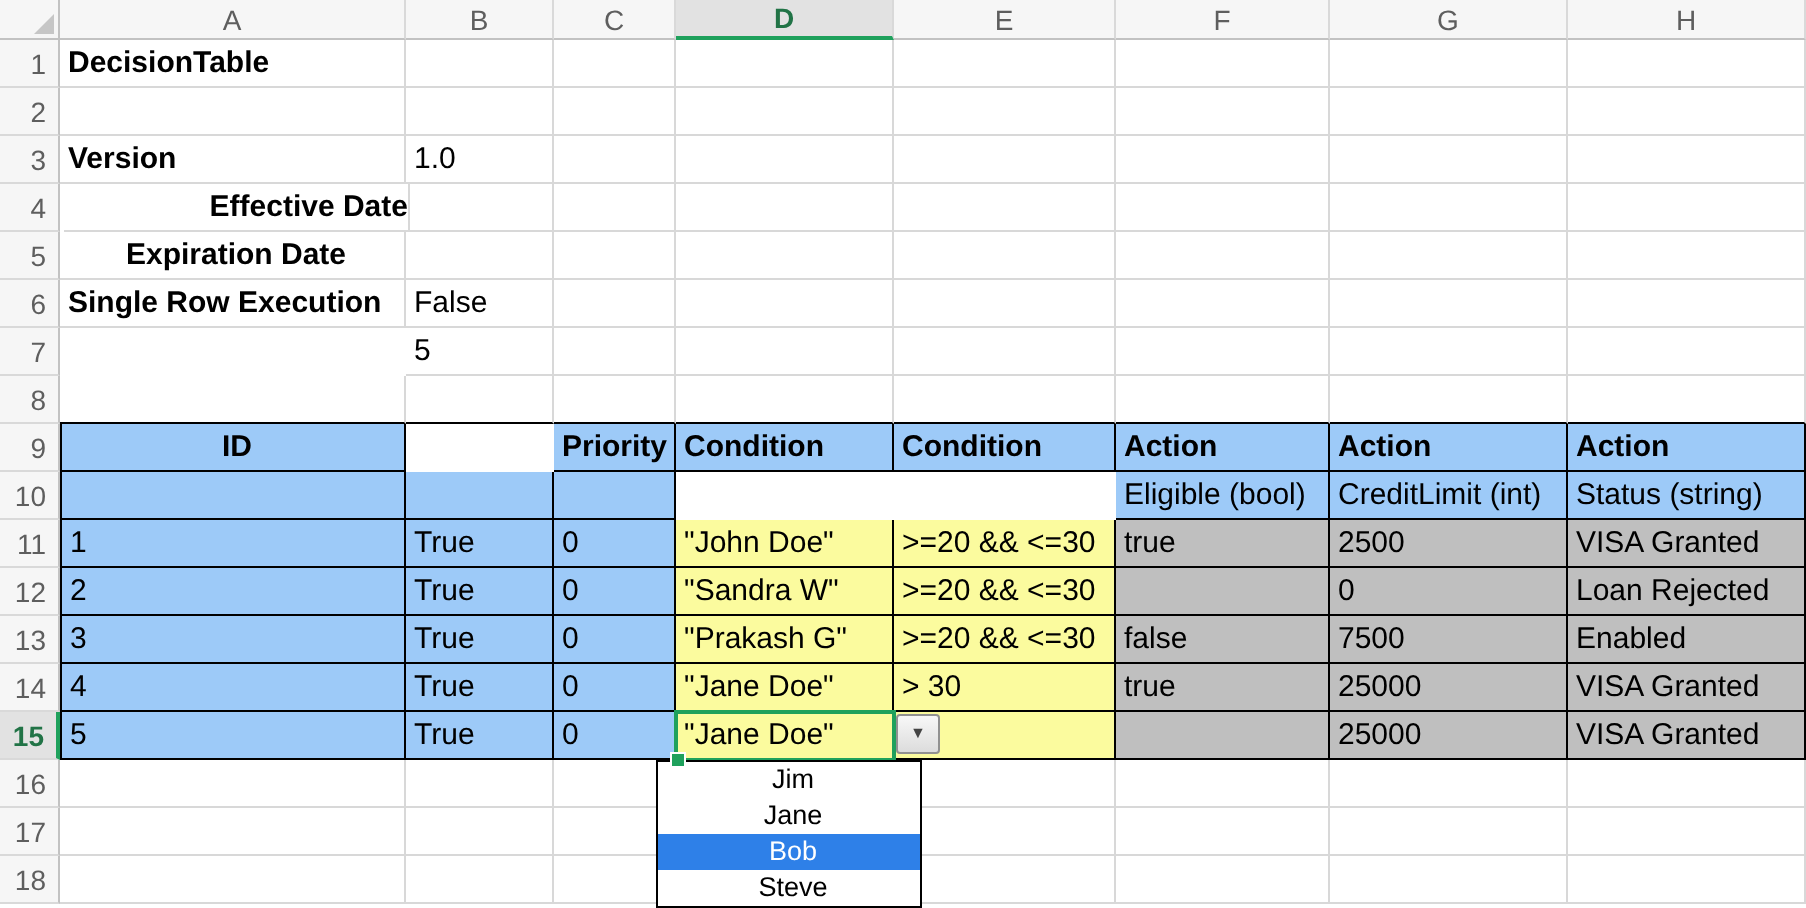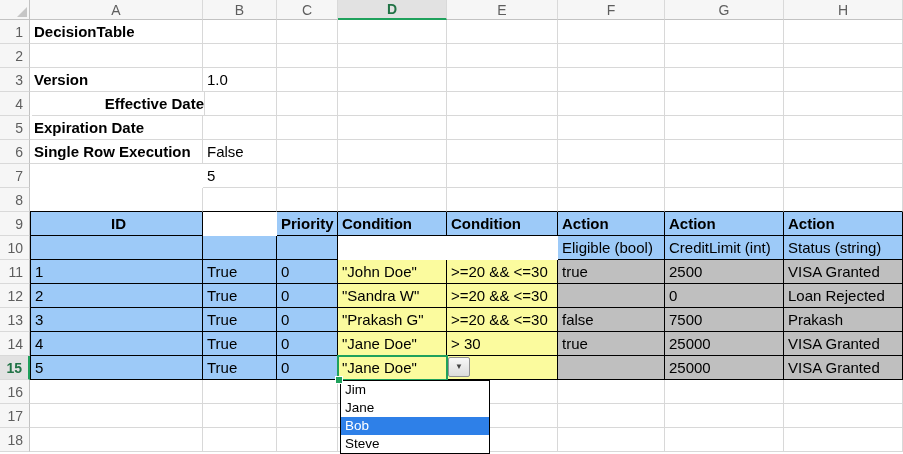--- a/index.html
+++ b/index.html
@@ -96,21 +96,21 @@
     <div class="cell" style="left: 665px; top: 68px; width: 119px; height: 24px;"></div>
     <div class="cell" style="left: 784px; top: 68px; width: 119px; height: 24px;"></div>
     <div class="cell b" style="left: 32px; top: 92px; width: 173px; height: 24px; text-align: right;">Effective Date</div>
     <div class="cell" style="left: 203px; top: 92px; width: 74px; height: 24px;"></div>
     <div class="cell" style="left: 277px; top: 92px; width: 61px; height: 24px;"></div>
     <div class="cell" style="left: 338px; top: 92px; width: 109px; height: 24px;"></div>
     <div class="cell" style="left: 447px; top: 92px; width: 111px; height: 24px;"></div>
     <div class="cell" style="left: 558px; top: 92px; width: 107px; height: 24px;"></div>
     <div class="cell" style="left: 665px; top: 92px; width: 119px; height: 24px;"></div>
     <div class="cell" style="left: 784px; top: 92px; width: 119px; height: 24px;"></div>
-    <div class="cell b" style="left: 30px; top: 116px; width: 173px; height: 24px;">Expiration Date</div>
+    <div class="cell b" style="left: 30px; top: 116px; width: 173px; height: 24px; text-align: center;">Expiration Date</div>
     <div class="cell" style="left: 203px; top: 116px; width: 74px; height: 24px;"></div>
     <div class="cell" style="left: 277px; top: 116px; width: 61px; height: 24px;"></div>
     <div class="cell" style="left: 338px; top: 116px; width: 109px; height: 24px;"></div>
     <div class="cell" style="left: 447px; top: 116px; width: 111px; height: 24px;"></div>
     <div class="cell" style="left: 558px; top: 116px; width: 107px; height: 24px;"></div>
     <div class="cell" style="left: 665px; top: 116px; width: 119px; height: 24px;"></div>
     <div class="cell" style="left: 784px; top: 116px; width: 119px; height: 24px;"></div>
     <div class="cell b" style="left: 30px; top: 140px; width: 173px; height: 24px;">Single Row Execution</div>
     <div class="cell" style="left: 203px; top: 140px; width: 74px; height: 24px;">False</div>
     <div class="cell" style="left: 277px; top: 140px; width: 61px; height: 24px;"></div>
@@ -164,21 +164,21 @@
     <div class="cell tcell fgray" style="left: 558px; top: 284px; width: 107px; height: 24px;"></div>
     <div class="cell tcell fgray" style="left: 665px; top: 284px; width: 119px; height: 24px;">0</div>
     <div class="cell tcell fgray" style="left: 784px; top: 284px; width: 119px; height: 24px;">Loan Rejected</div>
     <div class="cell tcell tleft fblue" style="left: 30px; top: 308px; width: 173px; height: 24px;">3</div>
     <div class="cell tcell fblue" style="left: 203px; top: 308px; width: 74px; height: 24px;">True</div>
     <div class="cell tcell fblue" style="left: 277px; top: 308px; width: 61px; height: 24px;">0</div>
     <div class="cell tcell fyellow" style="left: 338px; top: 308px; width: 109px; height: 24px;">"Prakash G"</div>
     <div class="cell tcell fyellow" style="left: 447px; top: 308px; width: 111px; height: 24px;">&gt;=20 &amp;&amp; &lt;=30</div>
     <div class="cell tcell fgray" style="left: 558px; top: 308px; width: 107px; height: 24px;">false</div>
     <div class="cell tcell fgray" style="left: 665px; top: 308px; width: 119px; height: 24px;">7500</div>
-    <div class="cell tcell fgray" style="left: 784px; top: 308px; width: 119px; height: 24px;">Prakash</div>
+    <div class="cell tcell fgray" style="left: 784px; top: 308px; width: 119px; height: 24px;">Enabled</div>
     <div class="cell tcell tleft fblue" style="left: 30px; top: 332px; width: 173px; height: 24px;">4</div>
     <div class="cell tcell fblue" style="left: 203px; top: 332px; width: 74px; height: 24px;">True</div>
     <div class="cell tcell fblue" style="left: 277px; top: 332px; width: 61px; height: 24px;">0</div>
     <div class="cell tcell fyellow" style="left: 338px; top: 332px; width: 109px; height: 24px;">"Jane Doe"</div>
     <div class="cell tcell fyellow" style="left: 447px; top: 332px; width: 111px; height: 24px;">&gt; 30</div>
     <div class="cell tcell fgray" style="left: 558px; top: 332px; width: 107px; height: 24px;">true</div>
     <div class="cell tcell fgray" style="left: 665px; top: 332px; width: 119px; height: 24px;">25000</div>
     <div class="cell tcell fgray" style="left: 784px; top: 332px; width: 119px; height: 24px;">VISA Granted</div>
     <div class="cell tcell tleft fblue" style="left: 30px; top: 356px; width: 173px; height: 24px;">5</div>
     <div class="cell tcell fblue" style="left: 203px; top: 356px; width: 74px; height: 24px;">True</div>
@@ -210,19 +210,19 @@
     <div class="cell" style="left: 338px; top: 428px; width: 109px; height: 24px;"></div>
     <div class="cell" style="left: 447px; top: 428px; width: 111px; height: 24px;"></div>
     <div class="cell" style="left: 558px; top: 428px; width: 107px; height: 24px;"></div>
     <div class="cell" style="left: 665px; top: 428px; width: 119px; height: 24px;"></div>
     <div class="cell" style="left: 784px; top: 428px; width: 119px; height: 24px;"></div>
     <div class="selbox" style="left: 337px; top: 355px; width: 111px; height: 26px;"></div>
     <div class="fillhandle" style="left: 335px; top: 376px;"></div>
     <div class="ddbtn" style="left: 448px; top: 357px;">
       <span>▼</span>
     </div>
-    <div class="ddlist" style="left: 340px; top: 380px; width: 150px; height: 74px;">
+    <div class="ddlist" style="left: 328px; top: 380px; width: 133px; height: 74px; text-align: center;">
       <div class="dditem">Jim</div>
       <div class="dditem">Jane</div>
       <div class="dditem sel">Bob</div>
       <div class="dditem">Steve</div>
     </div>
   </div>
 
 </body></html>

